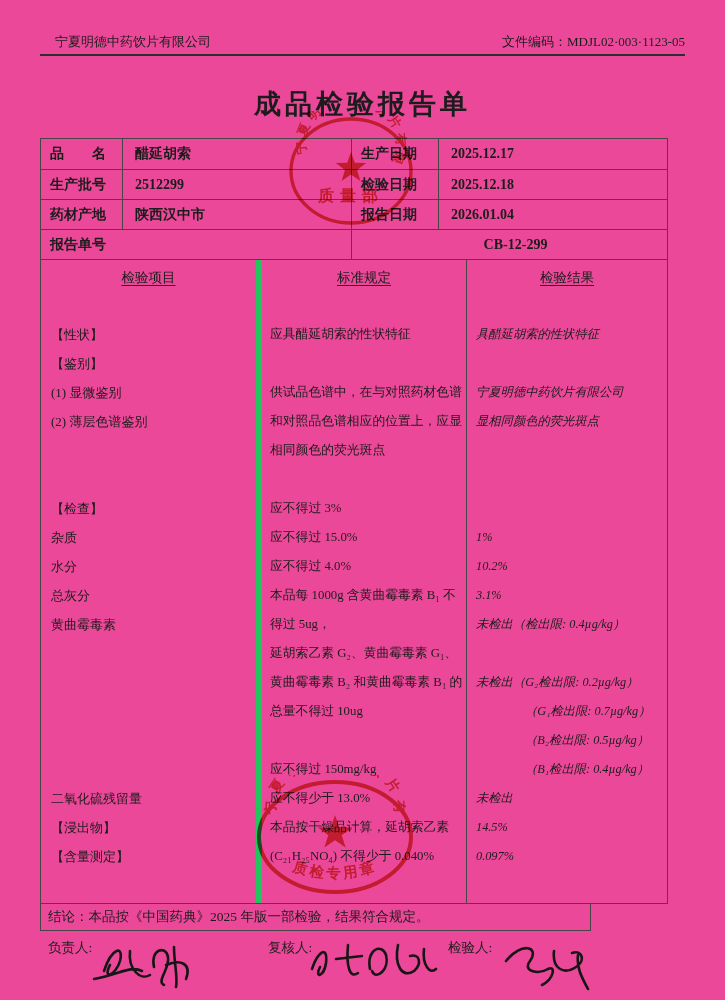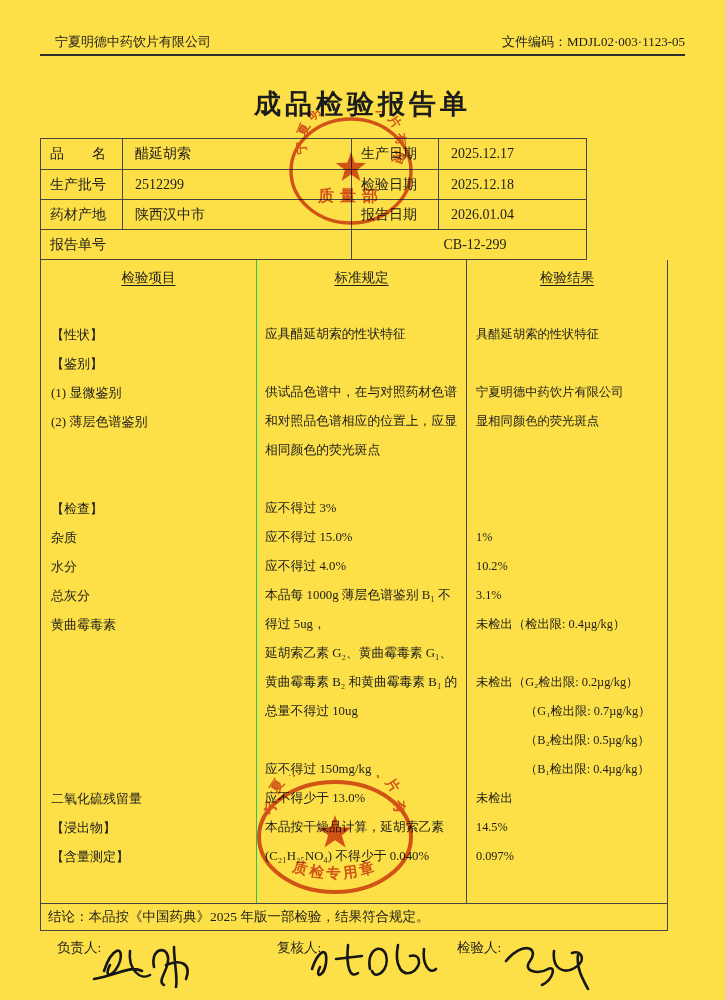--- a/index.html
+++ b/index.html
@@ -1,68 +1,68 @@
 <!DOCTYPE html>
 <html><head>
 <meta charset="utf-8">
 <style>
   html,body { margin:0; padding:0; background:#e8e8e8; }
   .page {
     position:relative; width:725px; height:1000px; margin:0 auto;
-    background:#fde047; overflow:hidden;
+    background:#ec4899; overflow:hidden;
     font-family:"Liberation Serif","DejaVu Serif","DejaVu Sans",serif;
     color:#1c1c1c;
   }
   .hdr { display:flex; justify-content:space-between; padding:33px 40px 0 55px; font-size:13px; }
   .hdr-rule { margin:3px 40px 0; border-top:2px solid #2e2e2e; }
   .title { text-align:center; font-size:27px; font-weight:bold; letter-spacing:4px; margin-top:30px; }
 
   .doc { margin:16px 0 0 40px; width:628px; box-sizing:border-box; }
 
   
   .info {
-    box-sizing:border-box; width:547px;
+    box-sizing:border-box; width:628px;
     border:1.5px solid #464646;
     display:grid; grid-template-columns:81px 229px 87px 1fr;
-    grid-auto-rows:29.9px; font-size:14px;
+    grid-auto-rows:29.9px; font-size:14px;font-weight:bold;
   }
   .ic { line-height:29.9px; padding-left:9px; white-space:nowrap;
         border-top:1px solid #464646; border-left:1px solid #464646; }
   .ic.nt { border-top:none; } .ic.nl { border-left:none; }
   .ic.v { padding-left:12px; }
   .span12 { grid-column:1 / 3; }
   .span34 { grid-column:3 / 5;text-align:center; }
 
   
   .main {
     box-sizing:border-box; width:628px; height:644px;
     border:1.5px solid #464646; border-top:none;
     display:flex; font-size:13px;
   }
   .mcol { box-sizing:border-box; }
   .c1 { width:215px; }
-  .c2 { width:210px; border-left:1px solid #22c55e; }
+  .c2 { width:210px; border-left:6px solid #22c55e; }
   .c3 { flex:1; border-left:1px solid #464646; }
   .mhead { height:51px; padding-top:9px; text-align:center; }
   .hd { text-decoration:underline; text-underline-offset:3px; font-size:13.5px;margin-top:13px; }
   .ml { height:29px; line-height:29px; padding-left:10px; white-space:nowrap; }
   .c2 .ml { padding-left:8px; font-size:12.8px; }
-  .c3 .ml { padding-left:9px; font-size:12.3px; }
+  .c3 .ml { padding-left:9px; font-size:12.3px;font-style:italic; }
   .c3 .ml.ind { padding-left:58px; }
 
   
   .concl {
-    box-sizing:border-box; width:628px; height:27px;
+    box-sizing:border-box; width:551px; height:27px;
     border:1.5px solid #464646; border-top:none;
     line-height:25px; font-size:13.5px; padding-left:7px; white-space:nowrap;
   }
 
   
   .sigs { position:relative; margin-left:40px; height:75px; font-size:13.5px; }
-  .sig-label { position:absolute; top:8px;margin-left:9px; }
+  .sig-label { position:absolute; top:8px; }
   .lab1 { left:8px; } .lab2 { left:228px; } .lab3 { left:408px; }
   .sigsvg { position:absolute; }
   .s1 { left:48px; top:4px; } .s2 { left:262px; top:0px; } .s3 { left:452px; top:2px; }
   .sigsvg path { fill:none; stroke:#161616; stroke-width:2.6; stroke-linecap:round; stroke-linejoin:round; }
 
   
   .stamp { position:absolute; mix-blend-mode:multiply; opacity:0.86; }
   .stamp1 { left:281px; top:111px; }
   .stamp2 { left:250px; top:775px; }
 </style>
@@ -130,21 +130,21 @@
         <div class="mhead"><span class="hd">标准规定</span></div>
         <div class="ml">应具醋延胡索的性状特征</div>
         <div class="ml"></div>
         <div class="ml">供试品色谱中，在与对照药材色谱</div>
         <div class="ml">和对照品色谱相应的位置上，应显</div>
         <div class="ml">相同颜色的荧光斑点</div>
         <div class="ml"></div>
         <div class="ml">应不得过 3%</div>
         <div class="ml">应不得过 15.0%</div>
         <div class="ml">应不得过 4.0%</div>
-        <div class="ml">本品每 1000g 薄层色谱鉴别 B₁ 不</div>
+        <div class="ml">本品每 1000g 含黄曲霉毒素 B₁ 不</div>
         <div class="ml">得过 5ug，</div>
         <div class="ml">延胡索乙素 G₂、黄曲霉毒素 G₁、</div>
         <div class="ml">黄曲霉毒素 B₂ 和黄曲霉毒素 B₁ 的</div>
         <div class="ml">总量不得过 10ug</div>
         <div class="ml"></div>
         <div class="ml">应不得过 150mg/kg</div>
         <div class="ml">应不得少于 13.0%</div>
         <div class="ml">本品按干燥品计算，延胡索乙素</div>
         <div class="ml">(C₂₁H₂₅NO₄) 不得少于 0.040%</div>
       </div>

